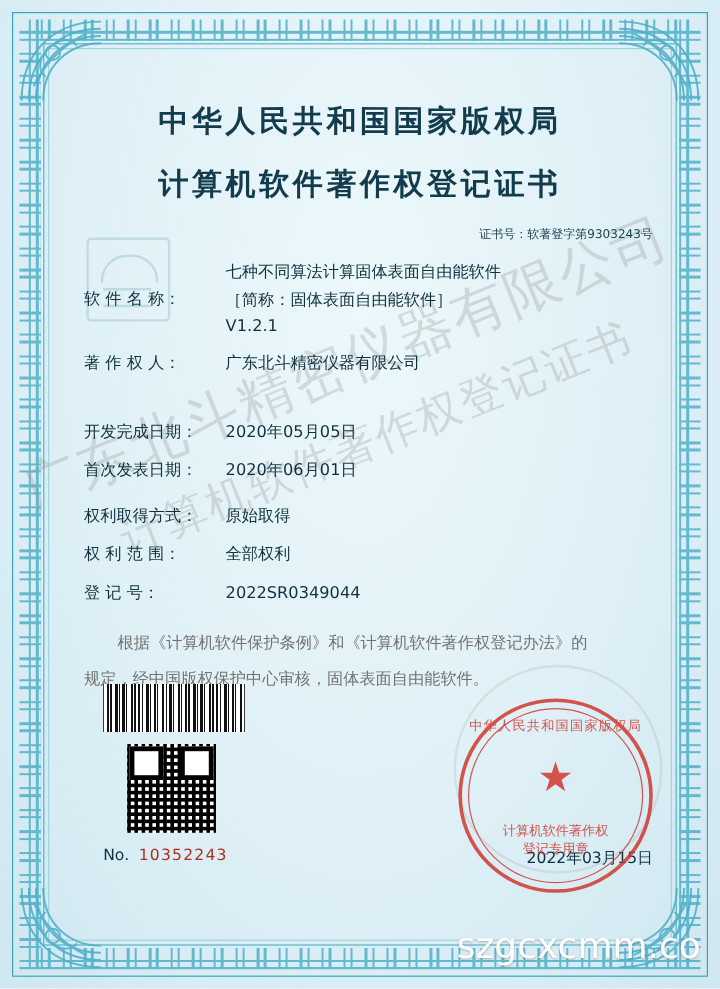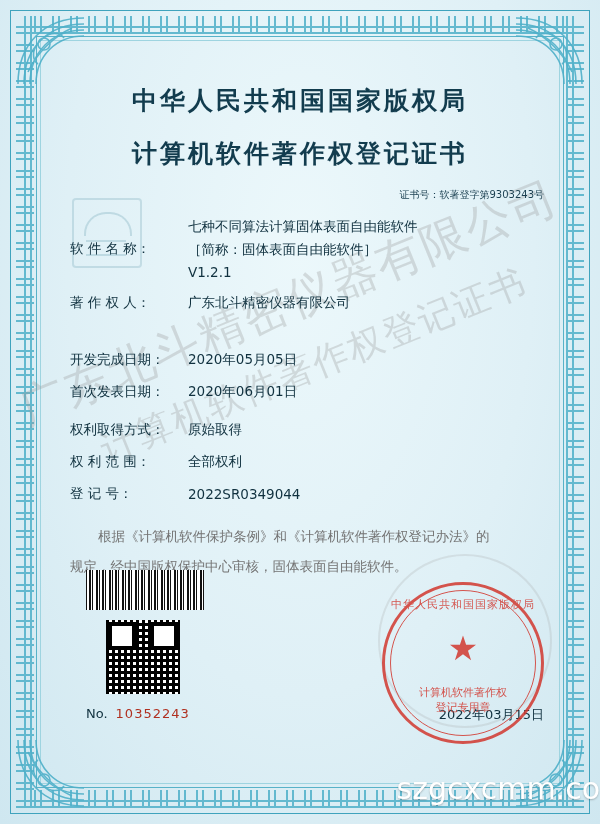--- a/index.html
+++ b/index.html
@@ -324,21 +324,21 @@
     text-align: center;
     font-size: 11px;
     line-height: 15px;
     color: #d2382f;
     font-family: "DejaVu Sans", sans-serif;
   }
 
   
   .site-mark {
     position: absolute;
-    right: 0px;
+    right: 16px;
     bottom: 18px;
     font-size: 30px;
     color: #ffffff;
     font-family: "DejaVu Sans", sans-serif;
     text-shadow: 0 1px 2px rgba(0,0,0,.25);
     letter-spacing: 0px;
     white-space: nowrap;
   }
 </style>
 </head>

